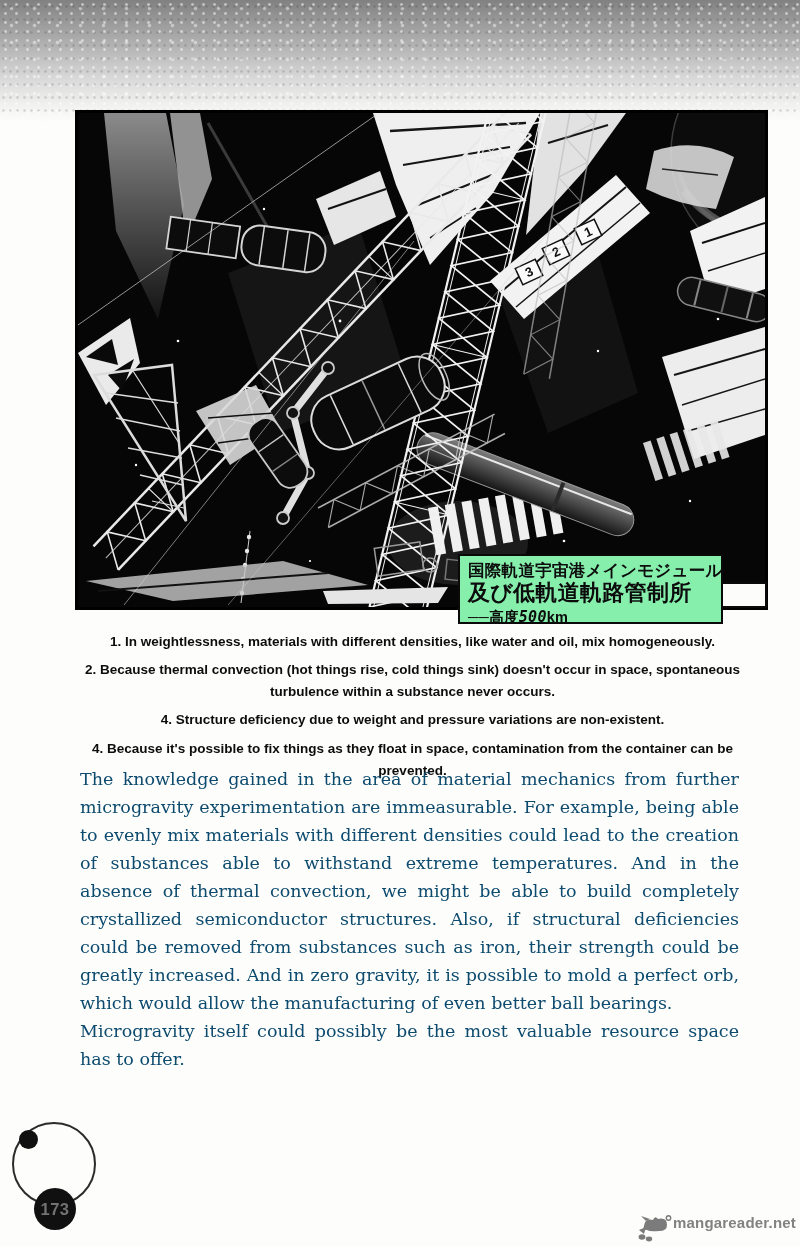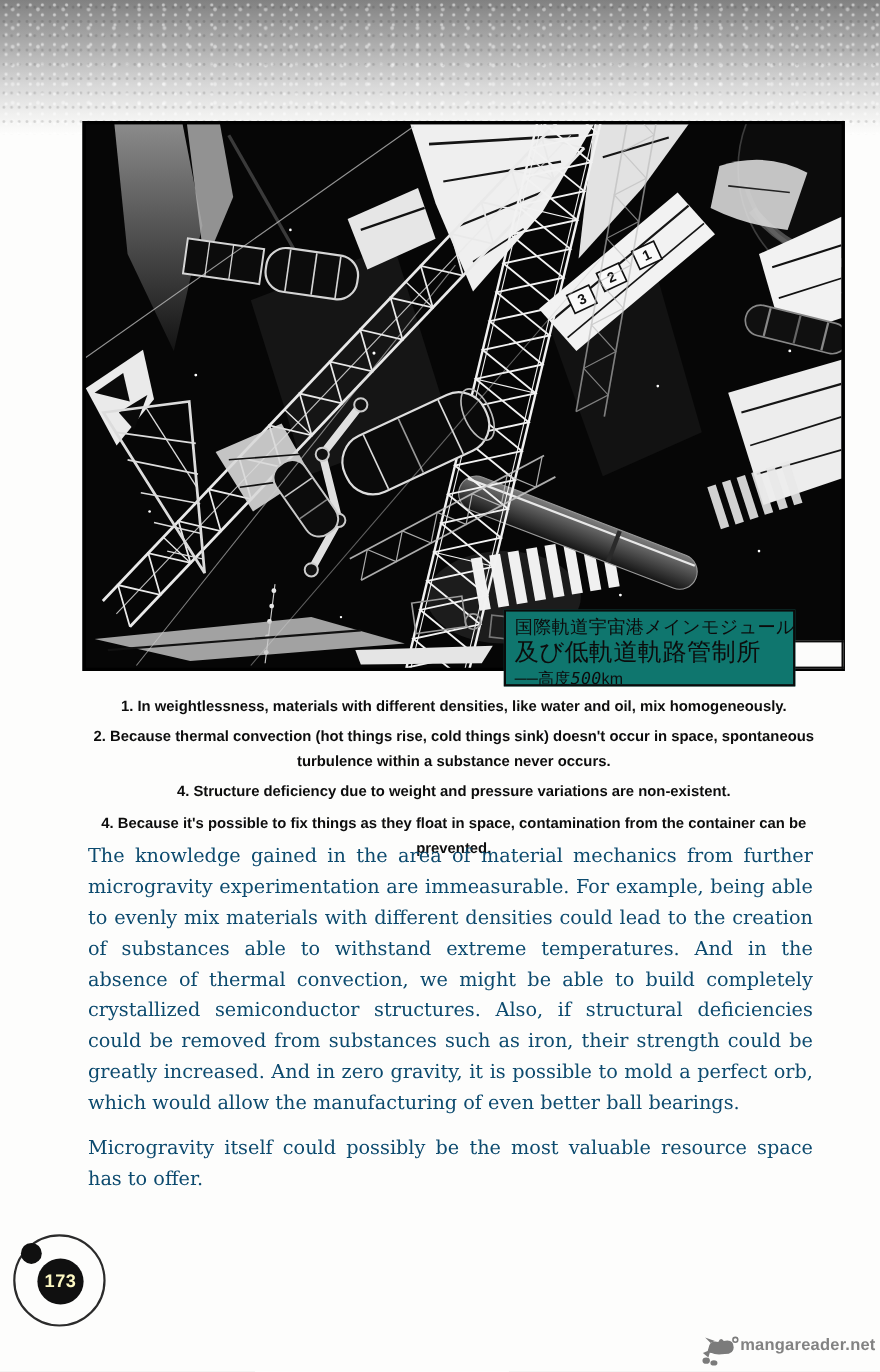--- a/index.html
+++ b/index.html
@@ -23,23 +23,23 @@
   
   .panel {
     position:absolute; left:75px; top:110px;
     width:693px; height:500px;
     border:3px solid #000; background:#060606; z-index:2;
   }
   .panel svg { display:block; width:687px; height:494px; }
   
   .caption-box {
     position:absolute; left:458px; top:554px; width:265px; height:70px;
-    background:#0f766e; border:2.5px solid #0a0a0a; z-index:4;
+    background:#86efac; border:2.5px solid #0a0a0a; z-index:4;
     padding:4px 7px 2px 8px; line-height:1.22;
-    font-weight:400; color:#0c0c0c; letter-spacing:.3px;
+    font-weight:700; color:#0c0c0c; letter-spacing:.3px;
   }
   .caption-line1 { font-size:16.5px; white-space:nowrap; }
   .caption-line2 { font-size:22px; }
   .caption-line3 { font-size:14.5px; margin-top:1px; }
   .caption-alt-value { font-style:italic; font-family:"DejaVu Sans Mono", monospace; font-size:15px; }
   .caption-step {
     position:absolute; left:721px; top:582px; width:46px; height:26px;
     background:#fcfcfb; border:2.5px solid #0a0a0a; border-left:none; z-index:3;
   }
   
@@ -47,35 +47,35 @@
     position:absolute; left:80px; top:631px; width:665px;
     font-size:13.5px; font-weight:700; line-height:1.64; color:#0d0d0d;text-align:center;
   }
   .footnote { margin-bottom:6px; }
   
   .bodytext {
     position:absolute; left:80px; top:765px; width:659px;
     font-family:"DejaVu Serif", serif; font-size:17.5px; line-height:28px;
     text-align:justify; color:#0c4a6e;
   }
-  .bodytext p + p { margin-top:13px; }
+  .bodytext p + p { }
   
   .emblem-ring {
     position:absolute; left:12px; top:1122px; width:84px; height:84px;
     border:2px solid #2b2b2b; border-radius:50%; z-index:1;
   }
   .emblem-moon {
     position:absolute; left:19px; top:1130px; width:19px; height:19px;
     background:#101010; border-radius:50%; z-index:2;
   }
   .emblem-core {
-    position:absolute; left:34px; top:1144px; width:42px; height:42px;
+    position:absolute; left:34px; top:1188px; width:42px; height:42px;
     background:#101010; border-radius:50%; z-index:2;
     display:flex; align-items:center; justify-content:center;
-    color:#fef9c3; font-size:16.5px; font-weight:700; letter-spacing:.5px;
+    color:#737373; font-size:16.5px; font-weight:700; letter-spacing:.5px;
   }
   
   .watermark {
     position:absolute; top:1214px; right:4px; height:28px;
     display:flex; align-items:flex-start; gap:1px; z-index:2;
   }
   .watermark-text { font-size:15px; font-weight:700; color:#828282; letter-spacing:.2px; }
 </style>
 </head>
 <body>

